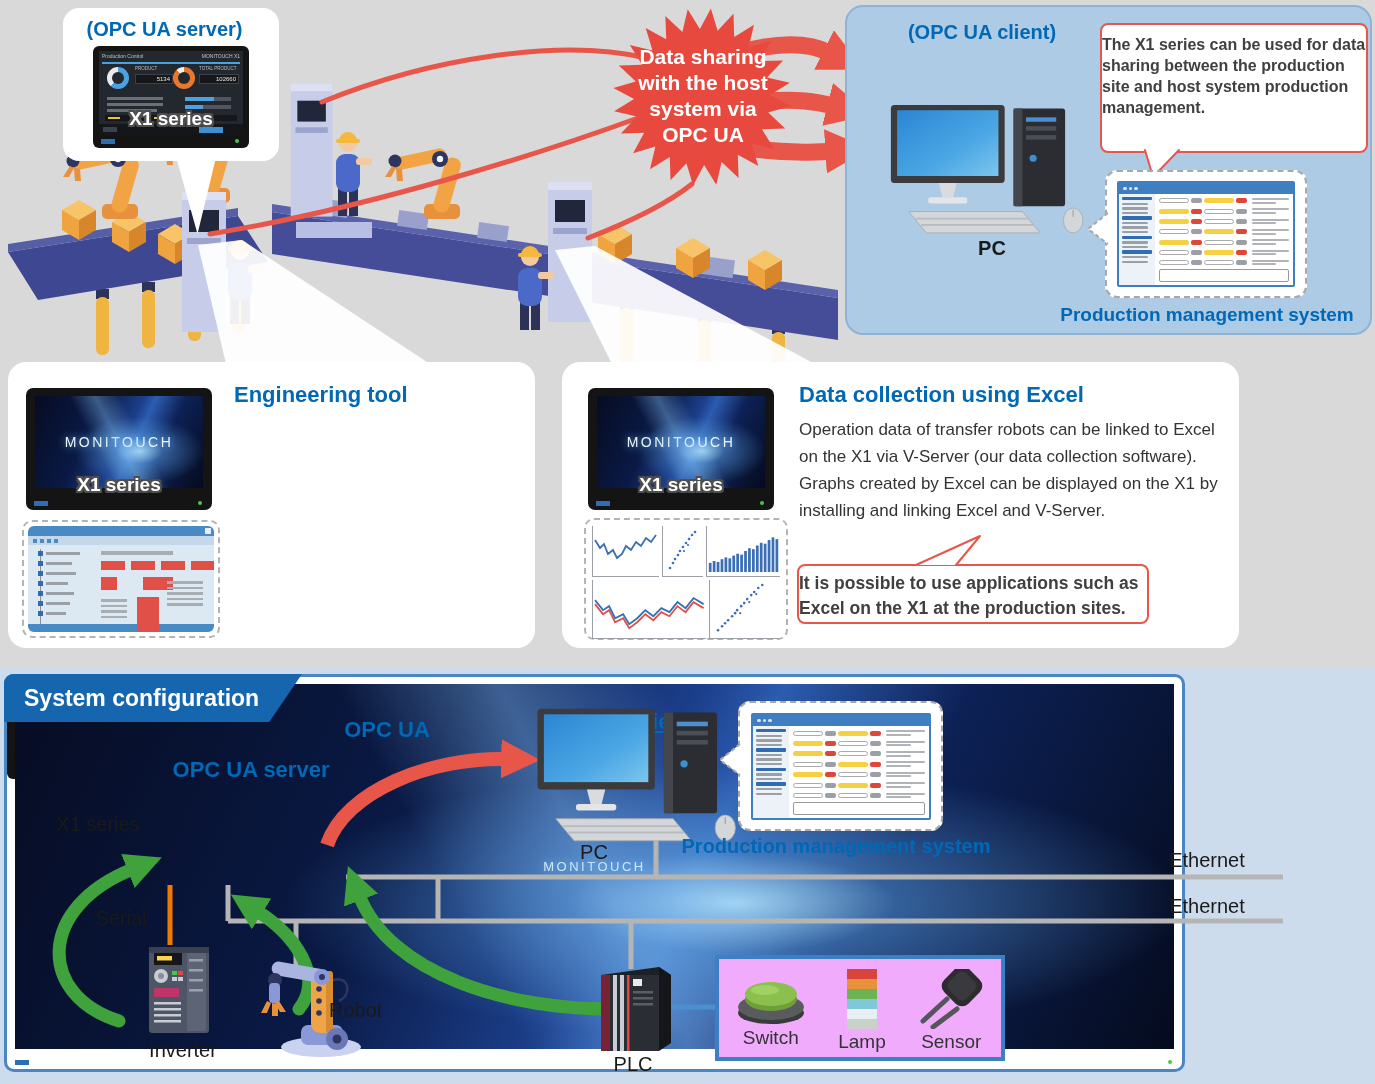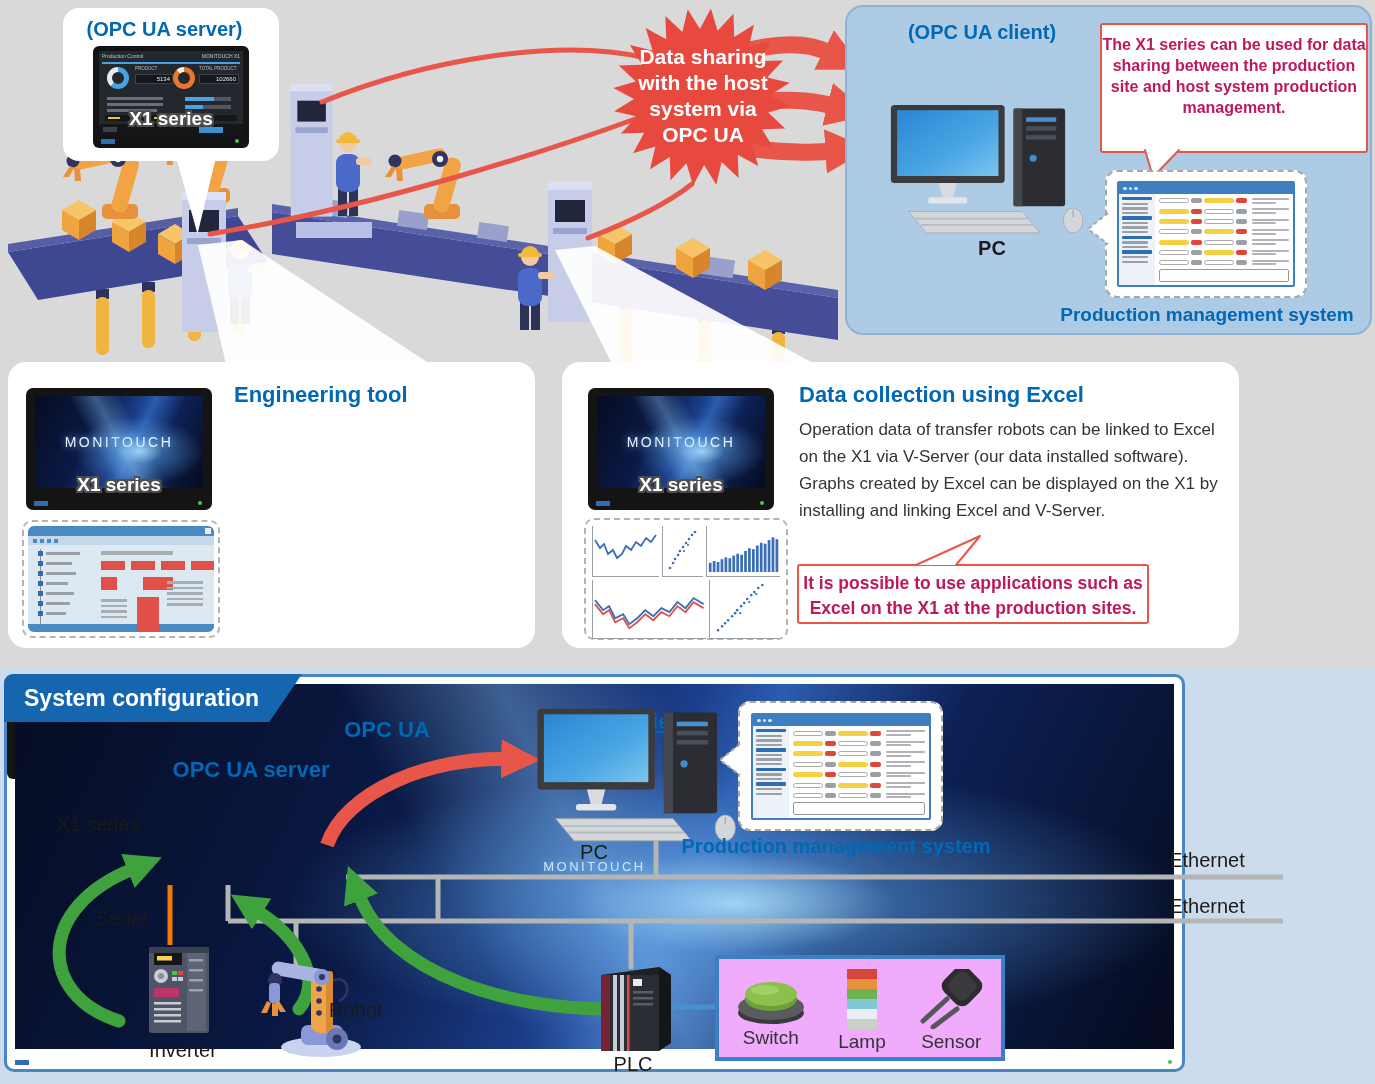--- a/index.html
+++ b/index.html
@@ -44,22 +44,22 @@
   
   #burst-text{left:612px;top:44px;width:182px;text-align:center;color:#fff;font-weight:bold;
     font-size:21px;line-height:26px;z-index:2;}
   
   #client-panel{left:845px;top:5px;width:527px;height:330px;background:#aecbe6;
     border:2px solid #8fb3d6;border-radius:18px;box-sizing:border-box;z-index:5;}
   #client-label{left:0;top:14px;width:270px;text-align:center;font-size:20px;}
   .pc-illustration svg{width:100%;height:100%;}
   #client-pc{left:35px;top:95px;width:240px;height:140px;}
   #client-pc-label{left:105px;top:230px;width:80px;text-align:center;font-size:20px;font-weight:bold;color:#1a1a1a;}
-  .red-callout{background:#fff;border:2px solid #e8564a;border-radius:3px;box-sizing:border-box;
-    color:#be185d;font-weight:bold;text-align:center;}
+  .red-callout{background:#fff;border:2px solid #e8564a;border-radius:8px;box-sizing:border-box;
+    color:#404040;font-weight:bold;text-align:left;}
   #client-callout{left:253px;top:16px;width:268px;height:130px;font-size:16px;line-height:21px;padding-top:9px;}
   .tailsvg{position:absolute;overflow:visible;}
   
   .dash-bubble{background:#fff;border:2px dashed #a8a8a8;border-radius:12px;box-sizing:border-box;}
   #client-bubble{left:258px;top:163px;width:202px;height:128px;}
   .pms-shot{border:2px solid #3f7fc1;background:#fff;display:flex;flex-direction:column;
     border-radius:2px;overflow:hidden;box-sizing:border-box;}
   .pms-head{height:11px;background:#3f7fc1;display:flex;align-items:center;gap:2px;padding-left:4px;flex:none;}
   .pms-head i{width:3.5px;height:3.5px;border-radius:50%;background:#d8e6f2;}
   .pms-body{flex:1;display:flex;min-height:0;}
@@ -610,21 +610,21 @@
                   <circle cx="52" cy="5" r="1.3"></circle>
                   <circle cx="30" cy="33" r="1.1"></circle>
               <circle cx="39" cy="22" r="1.1"></circle>
                   <circle cx="46" cy="14" r="1.1"></circle>
                 </g>
               </svg>
           </div>
         </div>
       </div>
       <div class="feat-title bluehead" style="left:237px;top:20px;">Data collection using Excel</div>
-      <div class="feat-body" style="left:237px;top:54px;width:438px;">Operation data of transfer robots can be linked to Excel on the X1 via V-Server (our data installed software). Graphs created by Excel can be displayed on the X1 by installing and linking Excel and V-Server.</div>
+      <div class="feat-body" style="left:237px;top:54px;width:438px;">Operation data of transfer robots can be linked to Excel on the X1 via V-Server (our data collection software). Graphs created by Excel can be displayed on the X1 by installing and linking Excel and V-Server.</div>
       <div id="excel-callout" class="abs red-callout preline" style="left:235px;top:202px;width:352px;height:60px;">It is possible to use applications such as
 Excel on the X1 at the production sites.</div>
       <svg class="tailsvg" style="left:352px;top:172px;" width="70" height="34">
         <polygon points="66,2 2,31 42,31" fill="#fff"></polygon>
         <path d="M66,2 L2,31 M66,2 L42,31" stroke="#e8564a" stroke-width="2" fill="none" stroke-linecap="round"></path>
       </svg>
     </div>
   </div>
 
   <div id="bot-sec">

